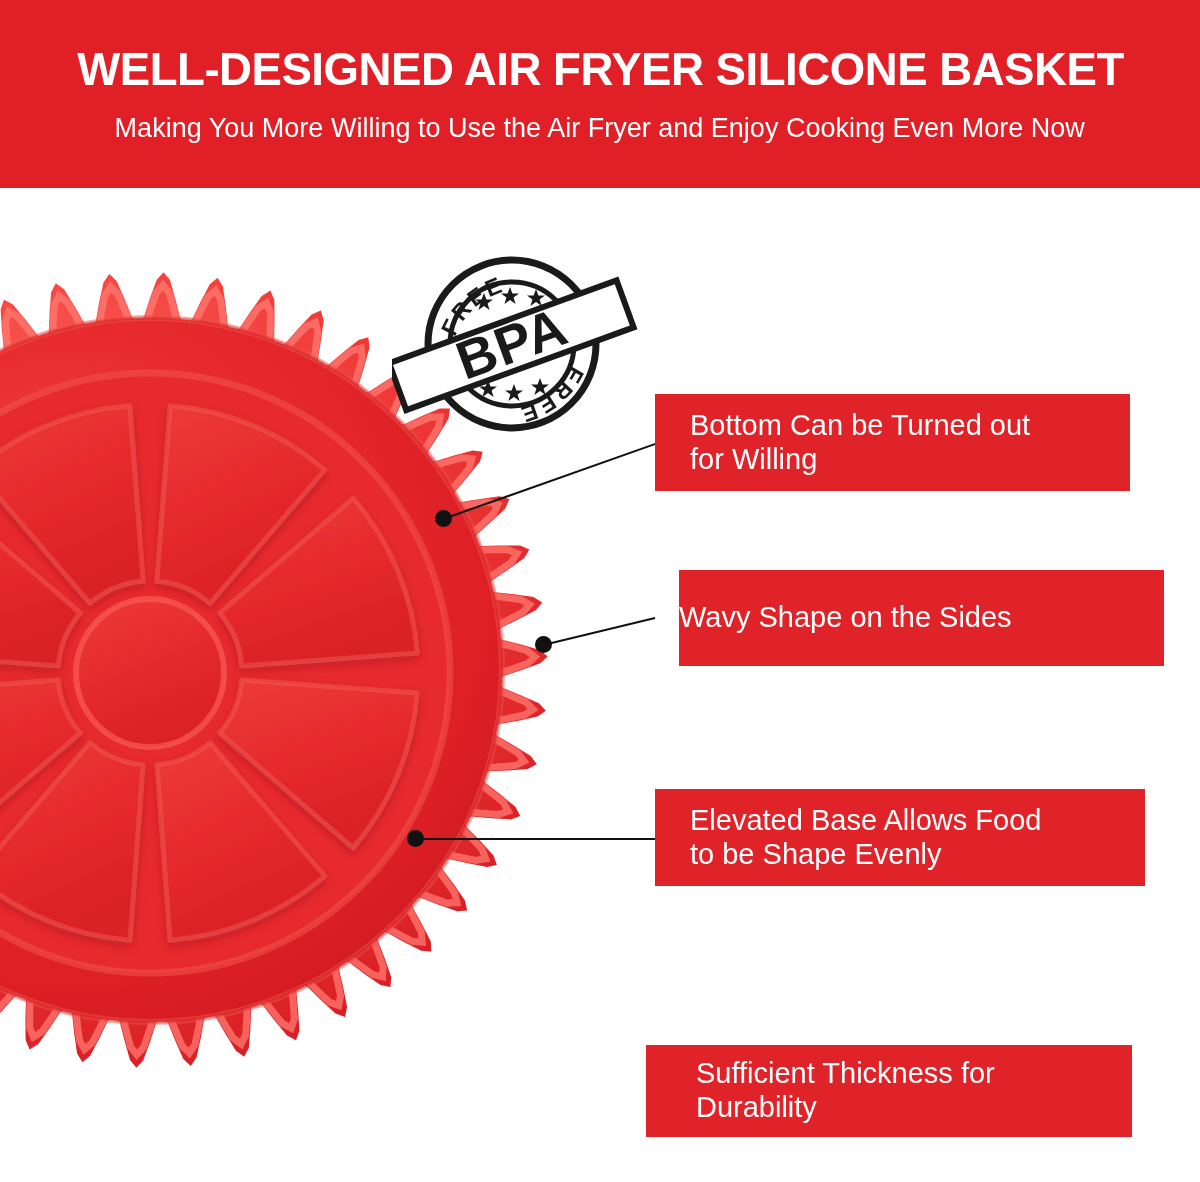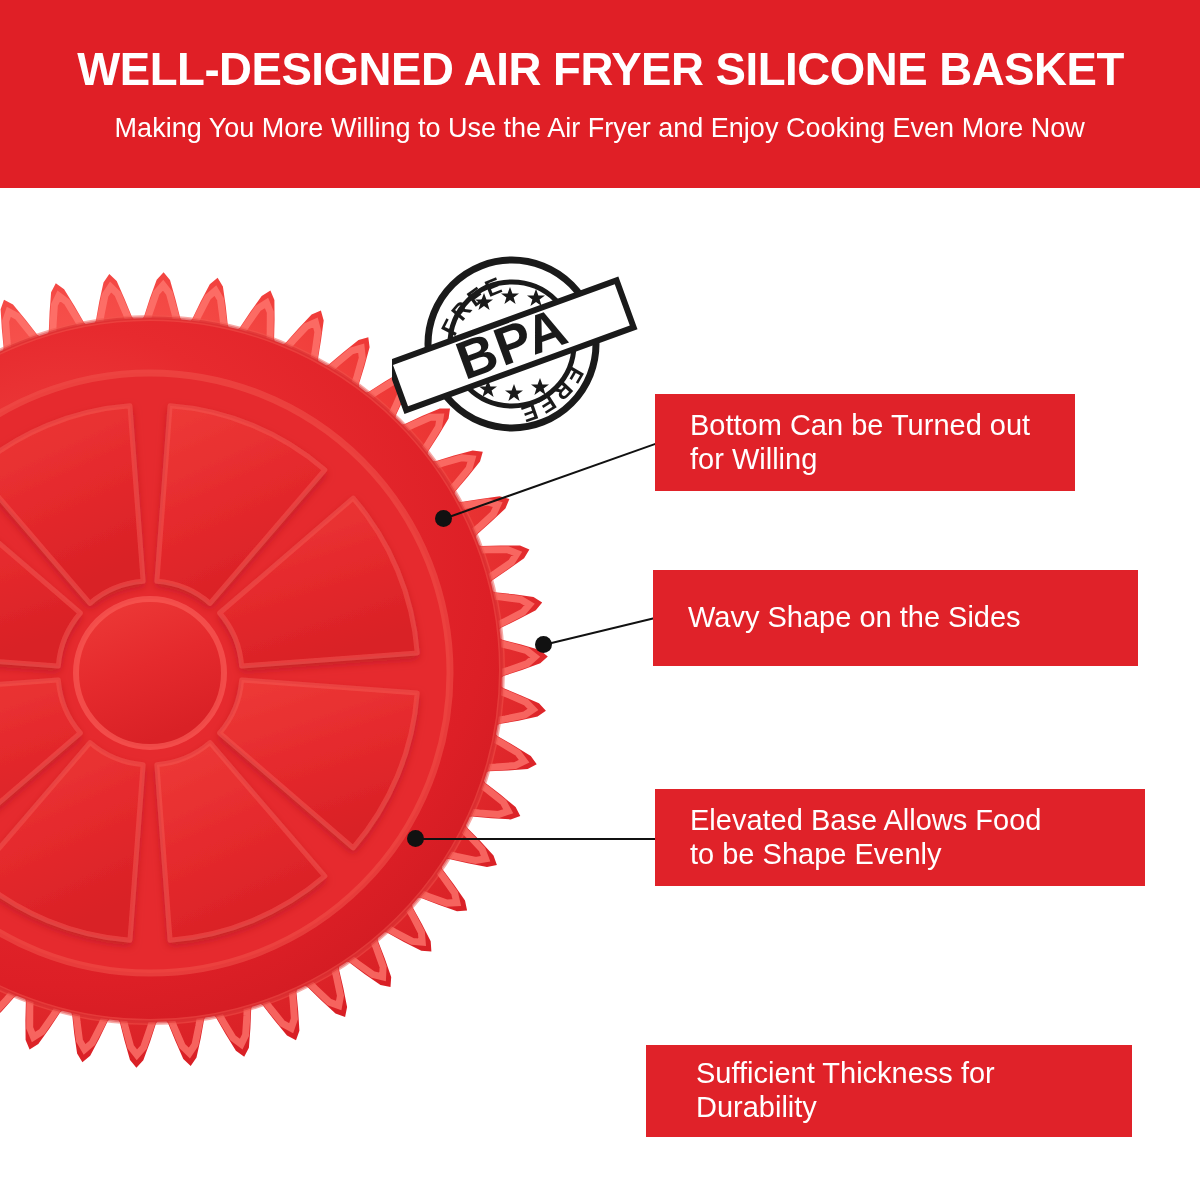--- a/index.html
+++ b/index.html
@@ -82,22 +82,22 @@
     flex-direction:column;
     justify-content:center;
   }
   .callout .cl {
     color:#ffffff;
     font-size:29px;
     line-height:1.17;
     font-weight:normal;
     white-space:nowrap;
   }
-  #callout-1 { left:655px; top:394px;  width:420px; height:97px;  padding-left:35px; }
-  #callout-2 { left:653px; top:570px;  width:485px; height:96px;  padding-left:35px; }
+  #callout-1 { left:655px; top:394px;  width:475px; height:97px;  padding-left:35px; }
+  #callout-2 { left:679px; top:570px;  width:485px; height:96px;  }
   #callout-3 { left:655px; top:789px;  width:490px; height:97px;  padding-left:35px; }
   #callout-4 { left:646px; top:1045px; width:486px; height:92px;  padding-left:50px; }
 
   
   #bpa-badge {
     position:absolute;
     left:392px; top:243px;
     width:248px; height:190px;
   }
   #bpa-badge svg { width:248px; height:190px; display:block; }

